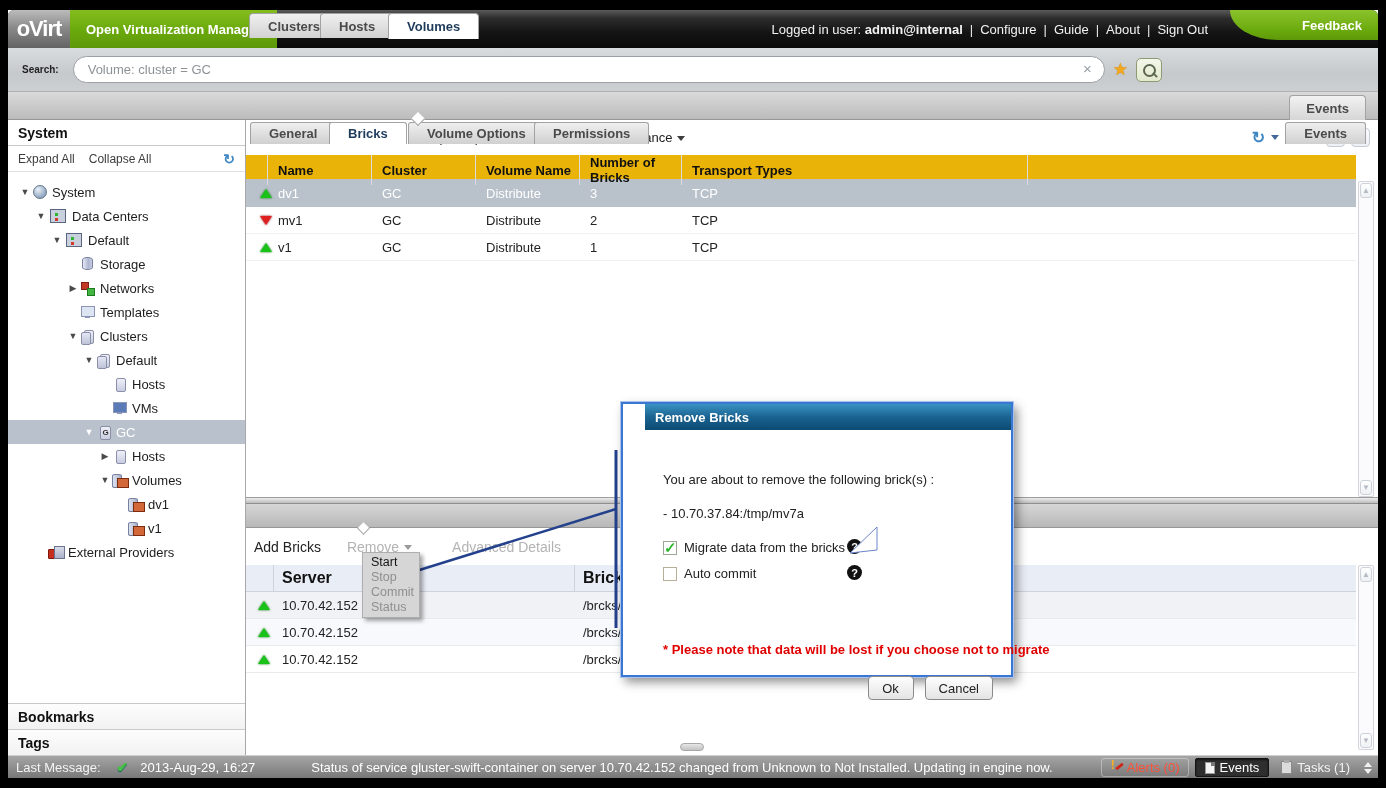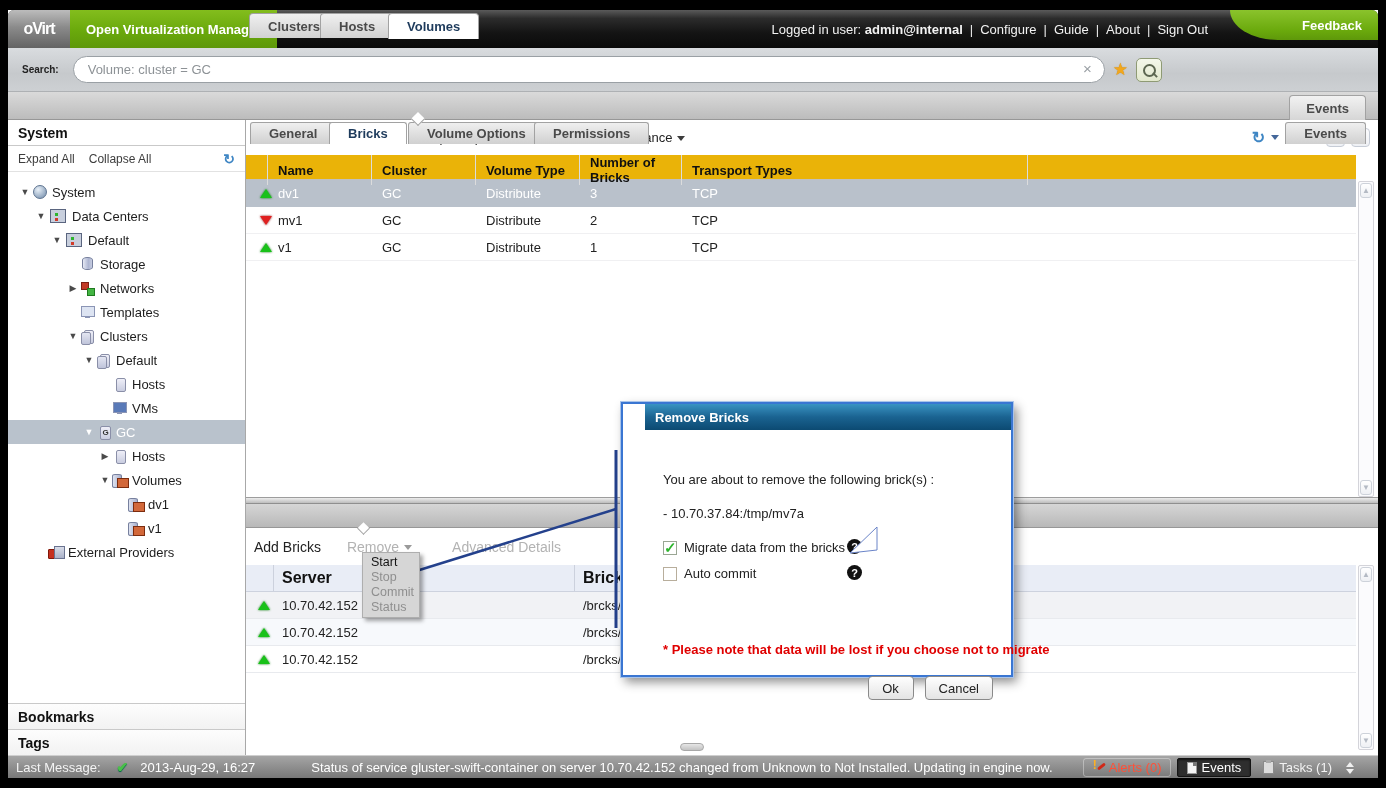--- a/index.html
+++ b/index.html
@@ -7,21 +7,21 @@
   .window { position:absolute; left:8px; top:10px; width:1370px; height:768px; background:#fff; }
   .abs { position:absolute; }
 
   
   .hdr { position:absolute; left:0; top:0; width:1370px; height:38px;
          background:linear-gradient(180deg,#5a5a5a 0%,#2c2c2c 22%,#141414 60%,#0a0a0a 100%);
          border-radius:6px 6px 0 0; color:#fff; }
   .logo { position:absolute; left:0; top:0; width:62px; height:38px; border-radius:6px 0 0 0;
           background:linear-gradient(180deg,#bcbcbc,#8b8b8b 45%,#636363);
           display:flex; align-items:center; justify-content:center;
-          font-size:16px; font-weight:bold; color:#fff; letter-spacing:-1px; }
+          font-size:22px; font-weight:bold; color:#fff; letter-spacing:-1px; }
   .brandbadge { position:absolute; left:62px; top:0; height:38px; padding:0 16px;
           background:linear-gradient(180deg,#83bd1d,#6aa90c 55%,#5e980a);
           display:flex; align-items:center; font-size:13px; font-weight:bold; color:#fff; }
   .hdr-right { position:absolute; right:170px; top:0; height:38px; display:flex; align-items:center; font-size:13px; color:#f2f2f2; }
   .hdr-right b { font-weight:bold; }
   .hsep { color:#e8e8e8; margin:0 7px; }
   .hlink { cursor:pointer; }
   .feedback { position:absolute; right:0; top:0; width:148px; height:30px;
           background:linear-gradient(180deg,#8ac32c,#6aa90c 70%,#5e980a);
           border-radius:0 6px 0 48px / 0 6px 0 30px;
@@ -181,21 +181,21 @@
           border:1px solid #8a8a8a; border-radius:4px; font-size:13px; color:#222; display:flex; align-items:center; justify-content:center; cursor:pointer; }
 
   
   .statusbar { position:absolute; left:0; top:745px; width:1370px; height:23px;
           background:linear-gradient(180deg,#a5a5a5,#787878); border-top:1px solid #cfcfcf;
           display:flex; align-items:center; font-size:13px; color:#fff; }
   .sb-label { margin-left:8px; color:#f4f4f4; }
   .sb-check { color:#49c049; font-weight:bold; margin-left:16px; font-size:14px; text-shadow:0 1px 1px #064; }
   .sb-time { margin-left:12px; }
   .sb-msg { margin-left:56px; }
-  .sb-right { position:absolute; right:24px; top:0; height:23px; display:flex; align-items:center; gap:6px;text-align:center; }
+  .sb-right { position:absolute; right:6px; top:0; height:23px; display:flex; align-items:center; gap:6px;text-align:center; }
   .alerts { display:flex; align-items:center; gap:4px; padding:1px 8px; border:1px solid rgba(255,255,255,.35); border-radius:3px; color:#ff5038; cursor:pointer; }
   .alert-ic { position:relative; width:13px; height:13px; }
   .alert-ic::before { content:"!"; position:absolute; left:1px; top:-3px; color:#ffb020; font-weight:bold; font-size:12px; }
   .alert-ic::after { content:""; position:absolute; left:5px; top:4px; width:9px; height:3px; background:#d02818; border-radius:2px; transform:rotate(-38deg); }
   .sb-events { display:flex; align-items:center; gap:5px; padding:1px 9px; background:#2e2e2e; border:1px solid #141414; border-radius:2px; color:#fff; cursor:pointer; box-shadow:inset 0 1px 2px rgba(0,0,0,.6); }
   .page-ic { width:10px; height:12px; background:#f4f4f4; border:1px solid #999; position:relative; }
   .page-ic::after { content:""; position:absolute; right:-1px; top:-1px; width:4px; height:4px; background:#777; }
   .sb-tasks { display:flex; align-items:center; gap:5px; padding:1px 6px; color:#f2f2f2; cursor:pointer; }
   .clip-ic { width:11px; height:13px; background:#dcdcdc; border:1px solid #8a8a8a; position:relative; }
   .clip-ic::before { content:""; position:absolute; left:2px; top:-2px; width:5px; height:3px; background:#aaa; }
@@ -357,21 +357,21 @@
         <div class="pbtn">‹</div>
         <div class="pbtn">›</div>
       </div>
     </div>
 
     <div class="abs" style="left:0; top:35px; width:1110px;">
       <div class="grid-head">
         <div></div>
         <div>Name</div>
         <div>Cluster</div>
-        <div>Volume Type</div>
+        <div>Volume Name</div>
         <div>Number of Bricks</div>
         <div>Transport Types</div>
         <div></div>
       </div>
       <div class="grid-row sel">
         <div>
             <span class="tri-up"></span>
           </div>
         <div>dv1</div>
         <div>GC</div>

